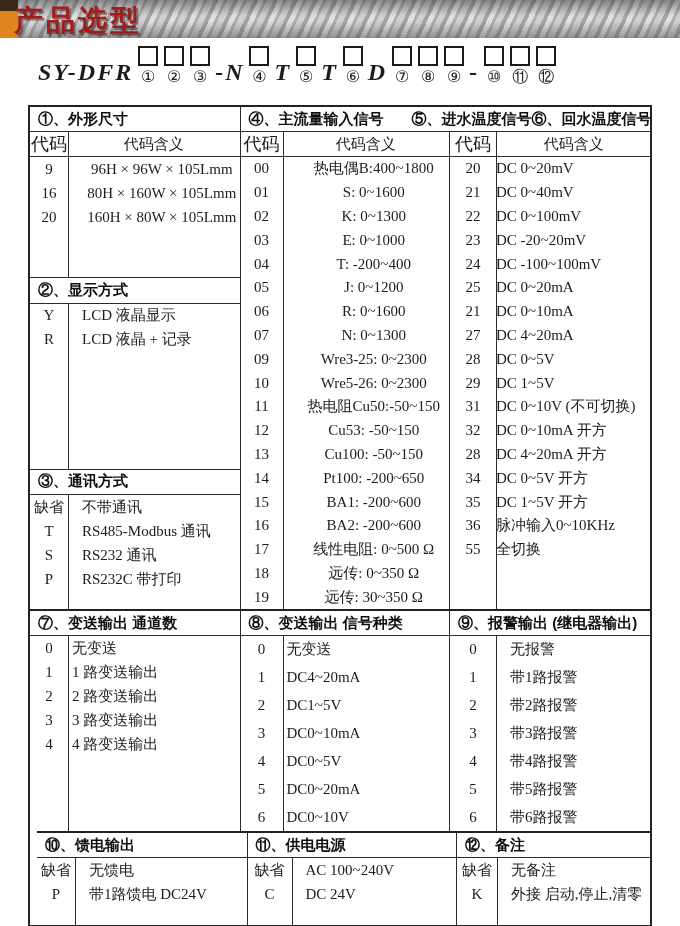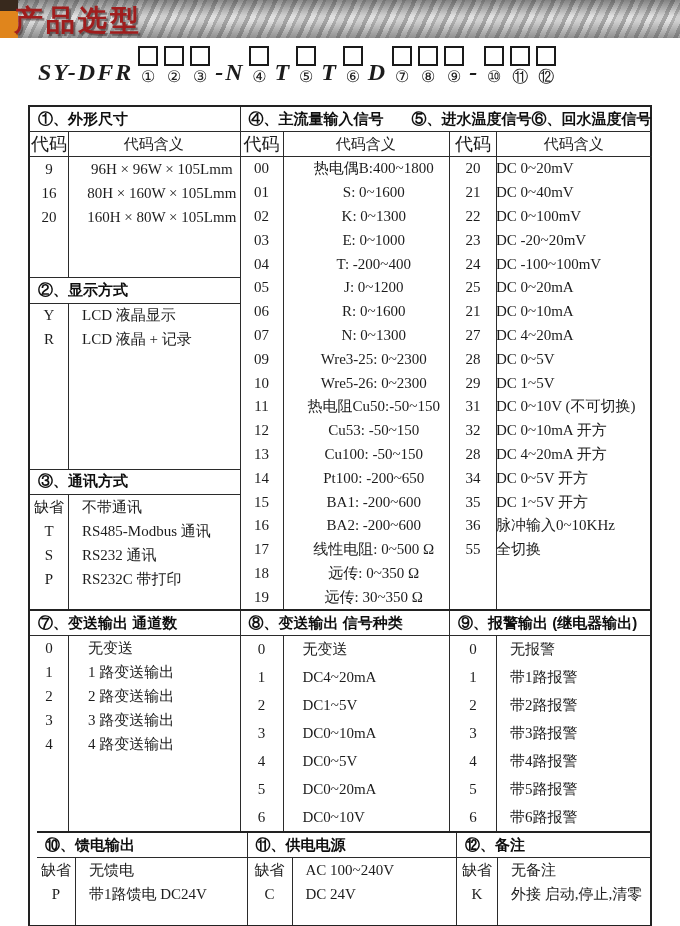--- a/index.html
+++ b/index.html
@@ -53,21 +53,21 @@
   .vline::before{content:"";position:absolute;left:var(--cw);top:0;bottom:0;width:1px;background:var(--bc);}
   .body{display:flex;flex-direction:column;overflow:hidden;flex:0 0 auto;}
   .grow{flex:1 1 auto;}
   .row{display:flex;flex:0 0 auto;height:var(--rh,24px);}
   .fill .row{height:auto;flex:1 1 0;}
   .code{flex:0 0 var(--cw);display:flex;align-items:center;justify-content:center;font-size:15px;}
   .meaning{flex:1;display:flex;align-items:center;font-size:15px;white-space:nowrap;}
   .center .meaning{justify-content:center;margin-left:16px;}
   .pl10 .meaning{}
   .pl14 .meaning{padding-left:14px;}
-  .pl16 .meaning{padding-left:20px;}
+  .pl16 .meaning{padding-left:4px;}
   .colhead .code{font-size:18px;}
   .colhead .meaning{justify-content:center;}
 </style>
 </head>
 <body>
 
 <div class="page">
 
   <div class="banner">
     <div class="accent-dark"></div>

